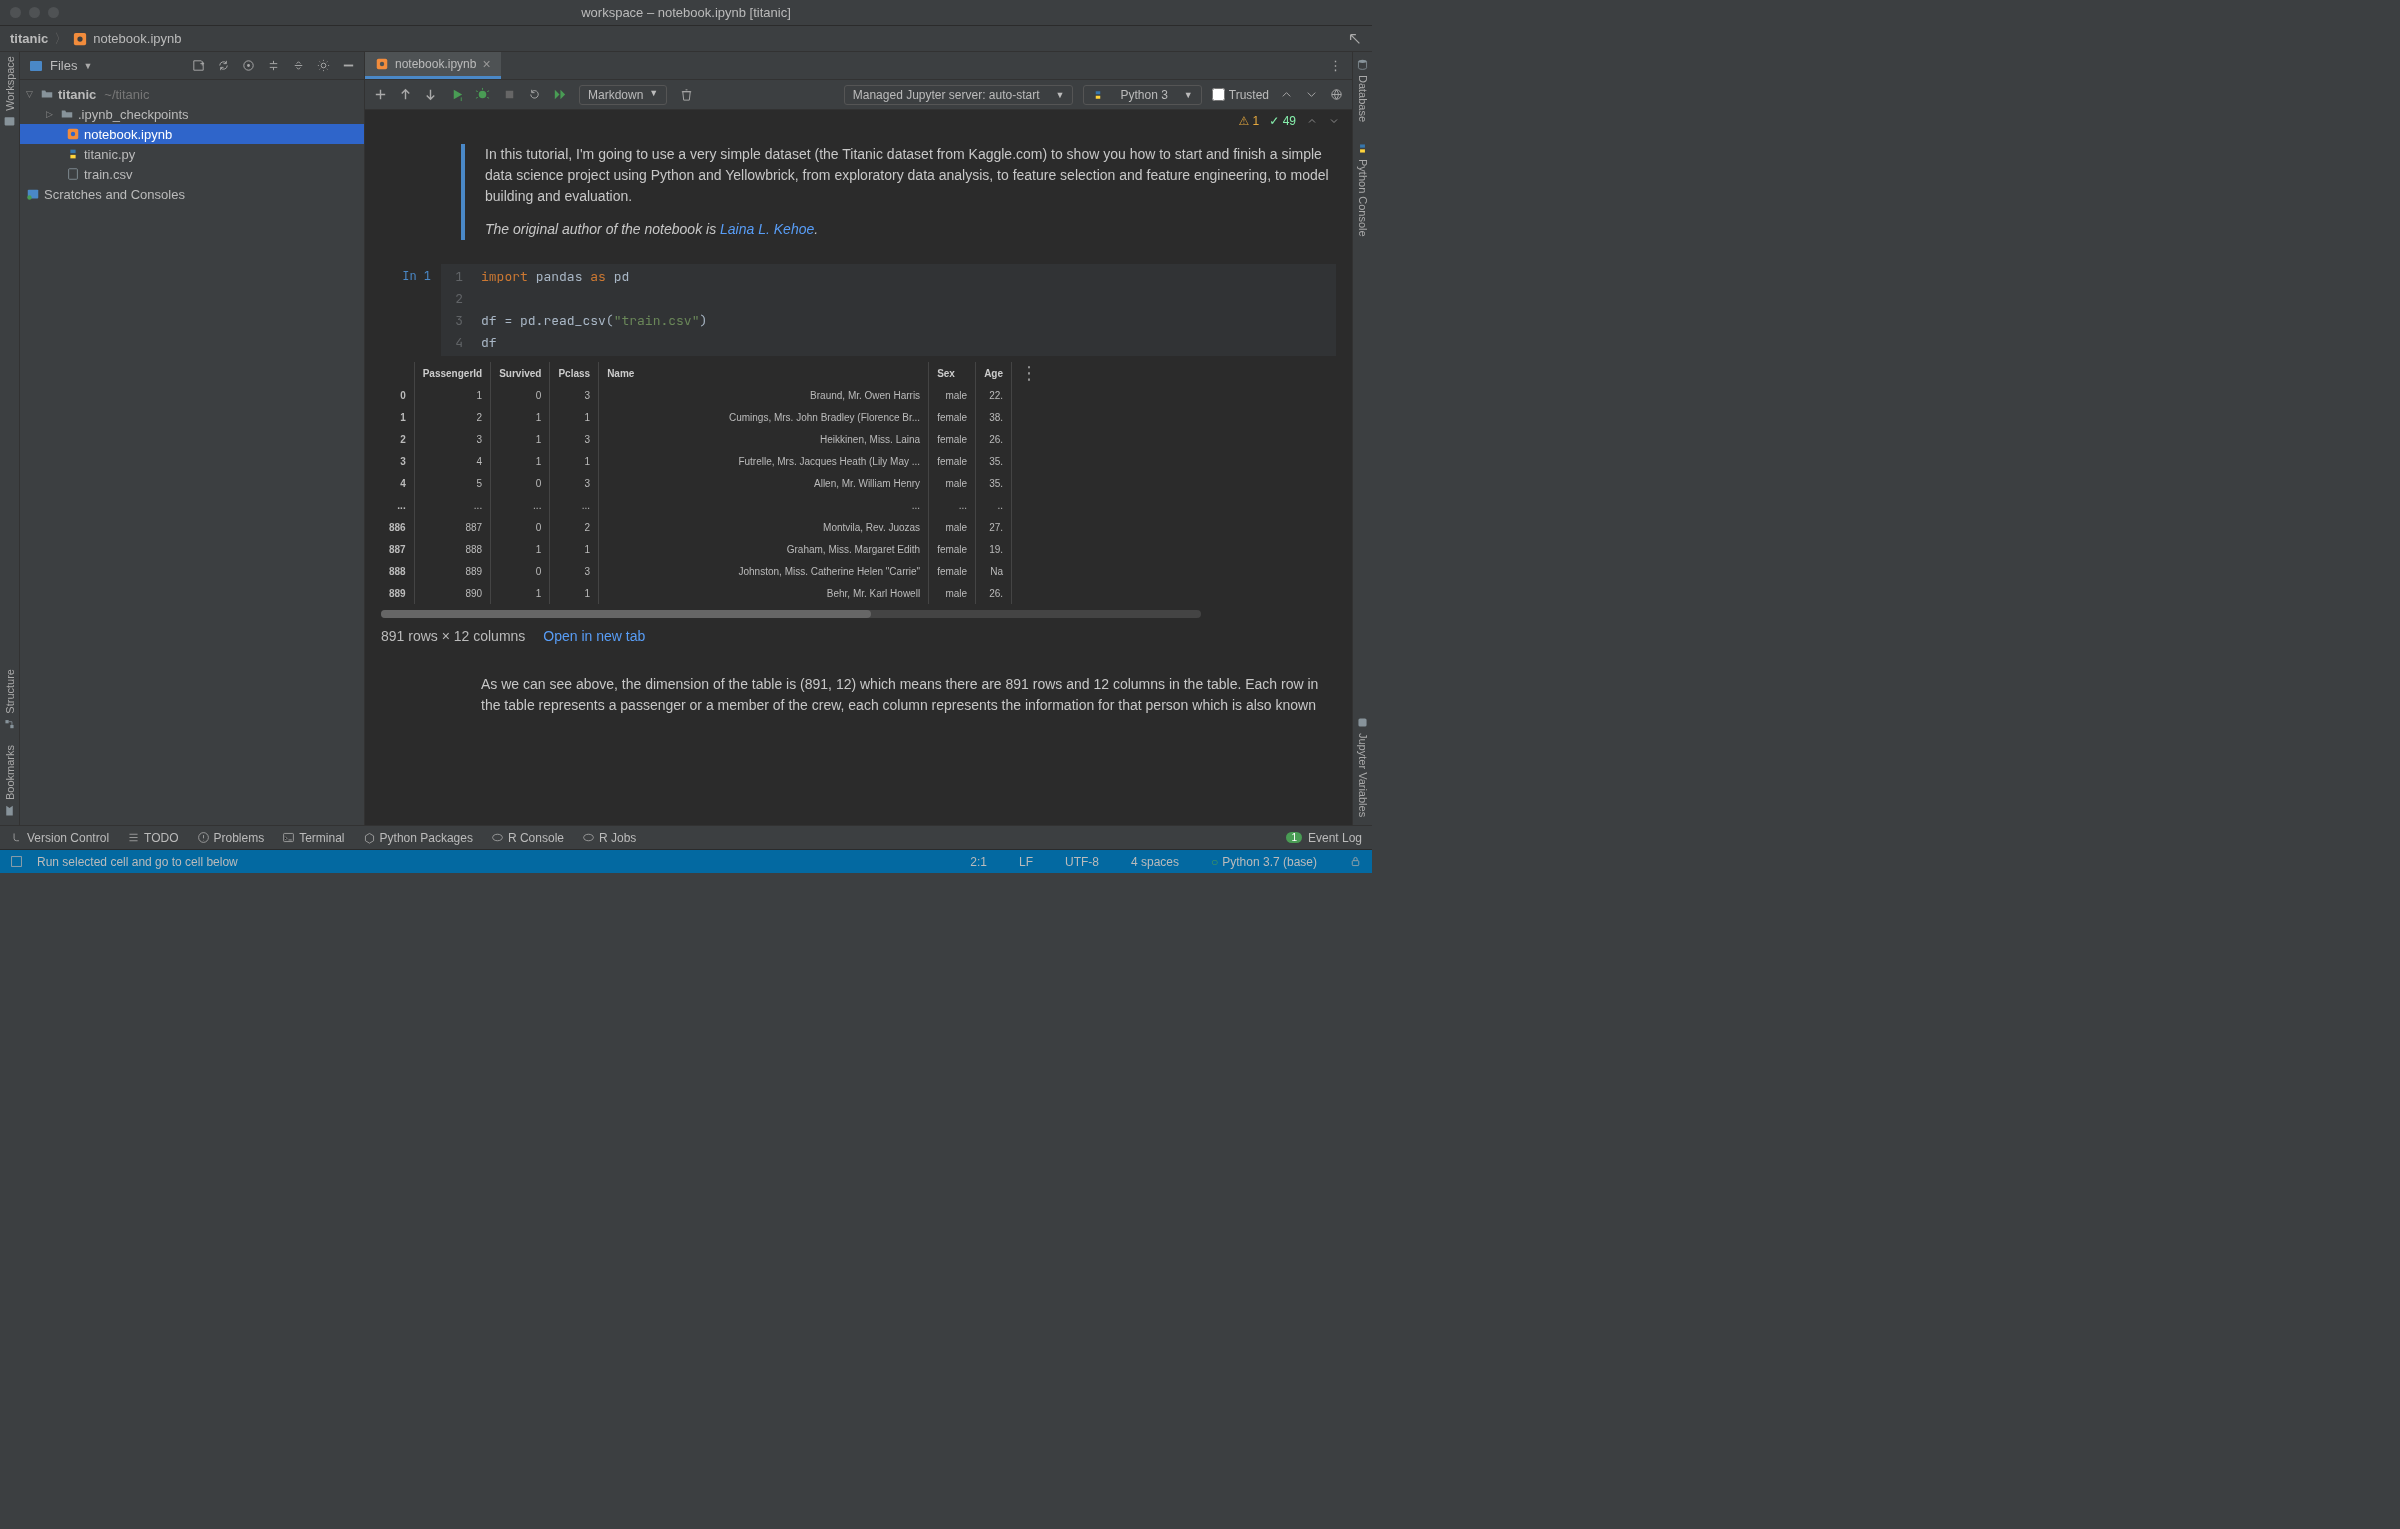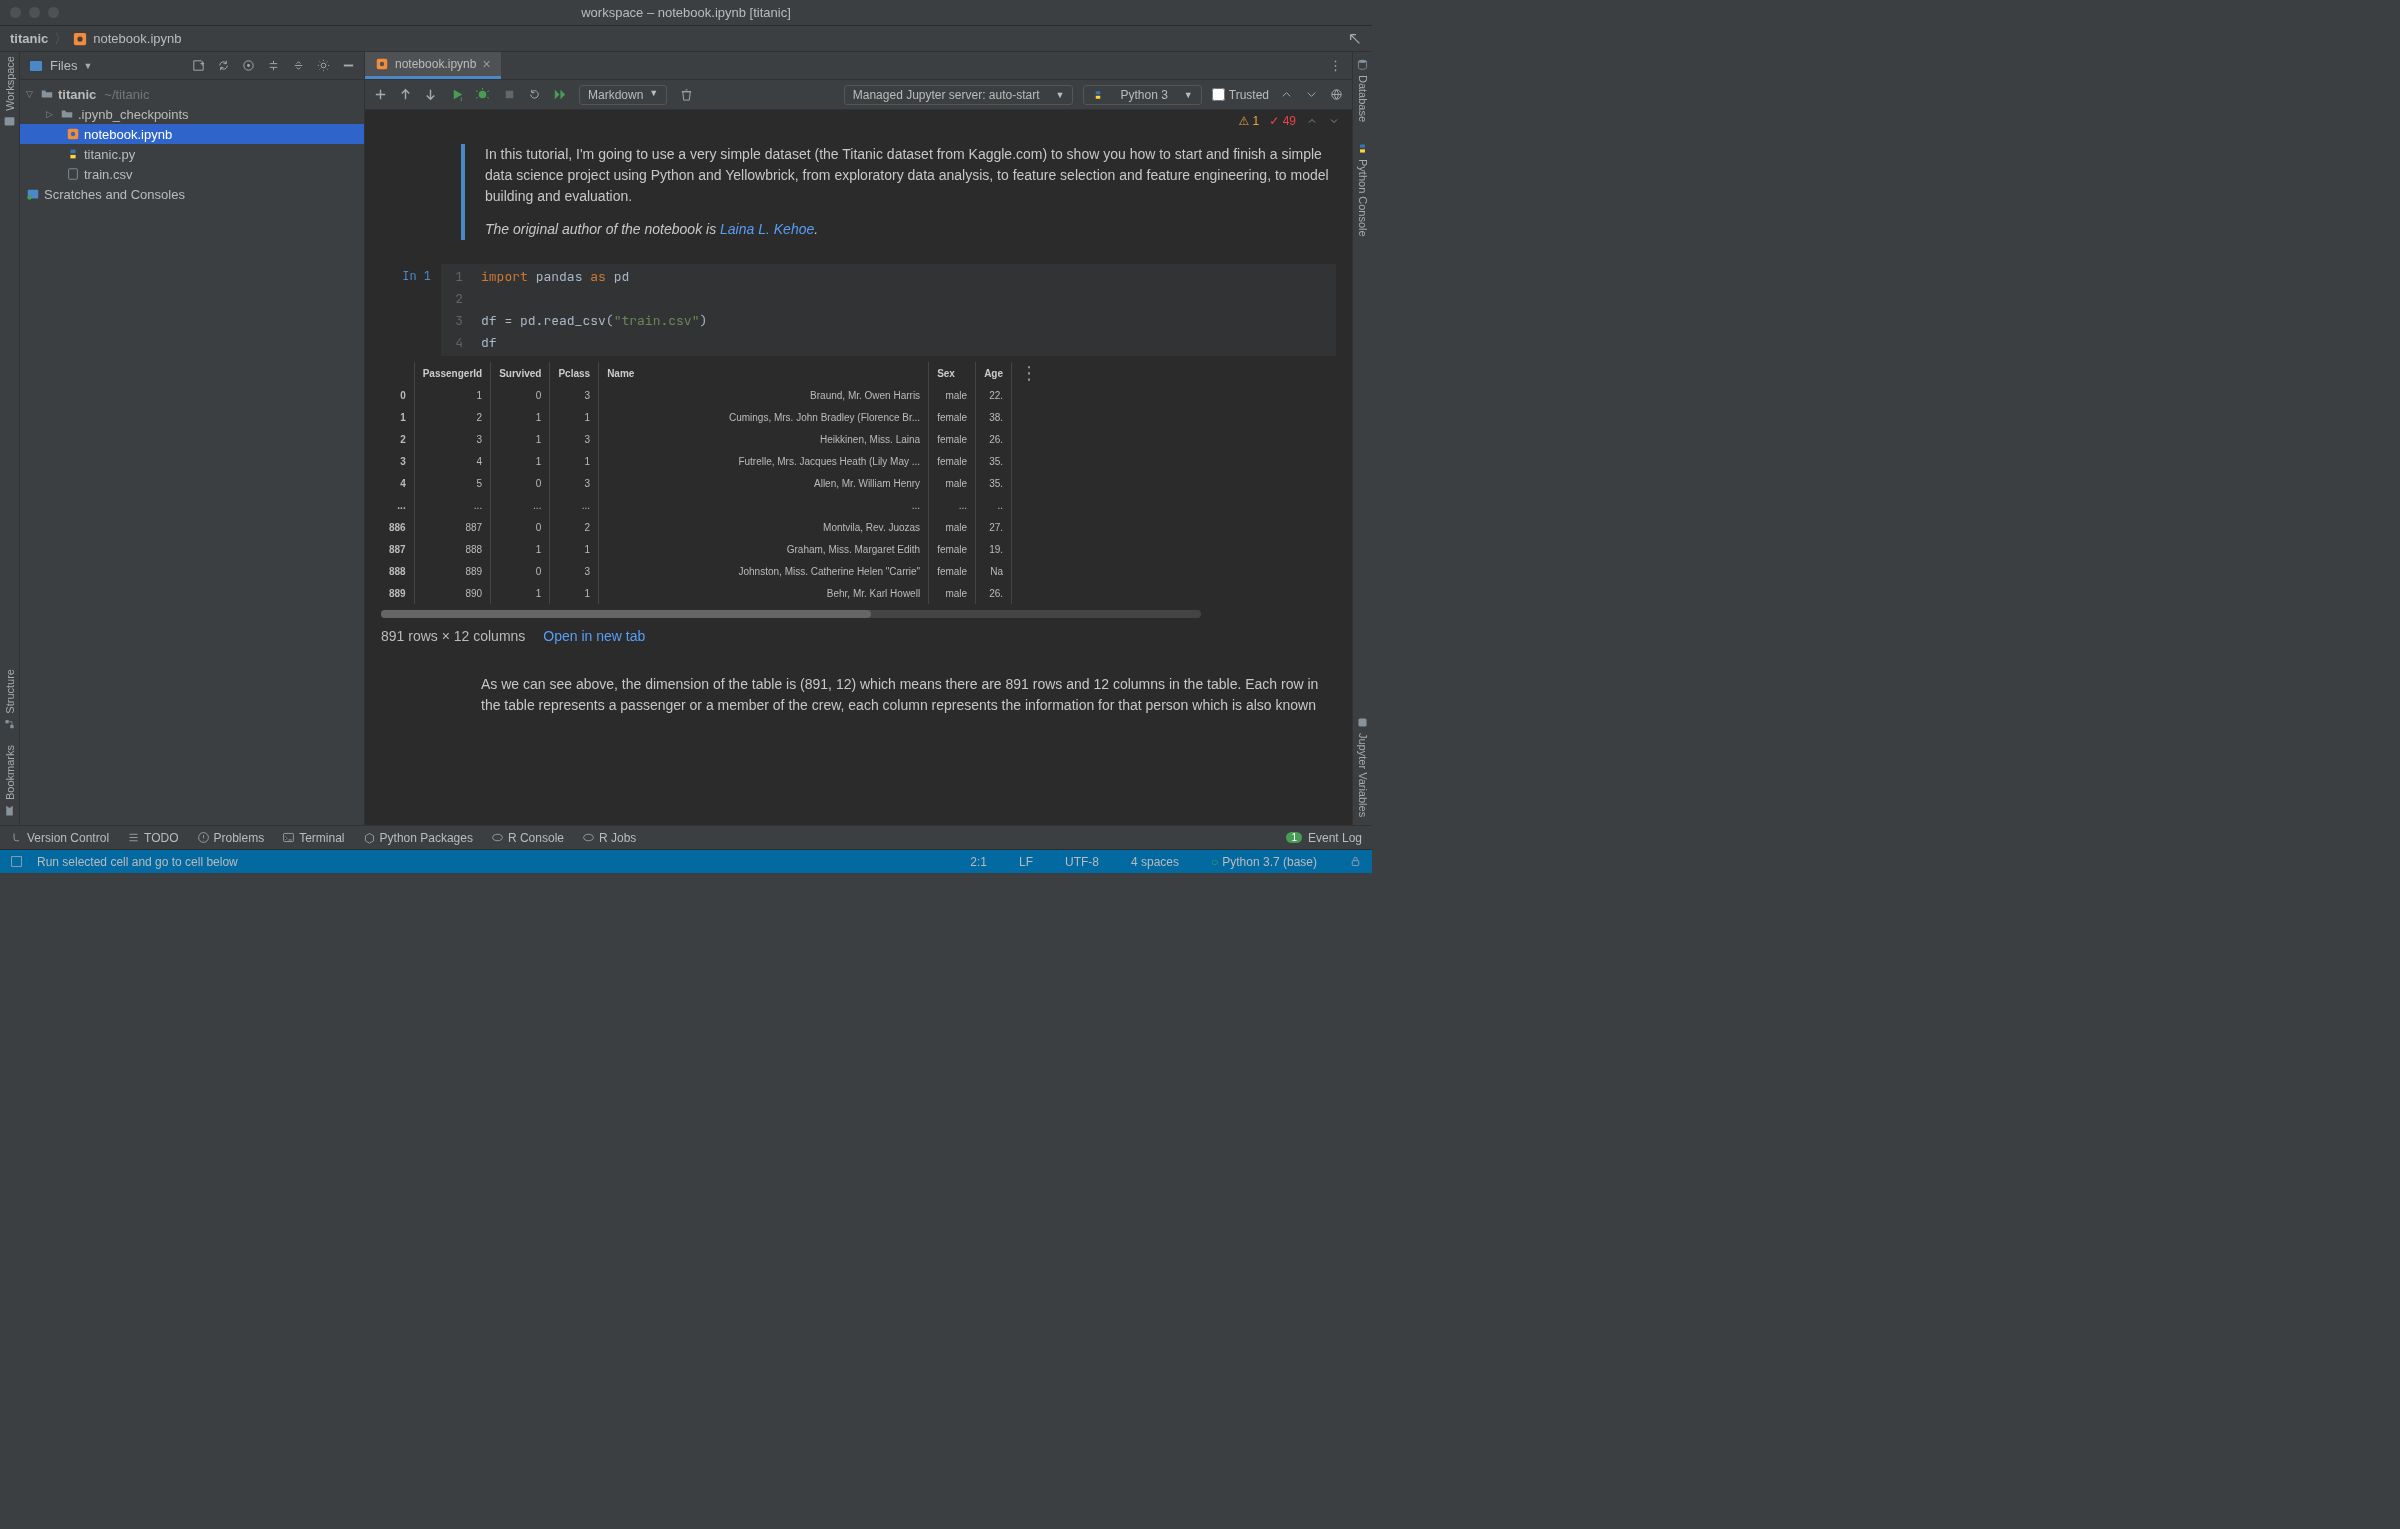--- a/index.html
+++ b/index.html
@@ -183,21 +183,21 @@
   height: 22px;
   display: flex;
   align-items: center;
   justify-content: flex-end;
   padding: 0 12px;
   gap: 10px;
   background: #2b2b2b;
   font-size: 12px;
 }
 .notices-bar .warn { color: #e5a83e; }
-.notices-bar .ok { color: #ef4444; }
+.notices-bar .ok { color: #86efac; }
 .notebook-content {
   flex: 1;
   overflow: auto;
   background: #2b2b2b;
   padding: 12px 16px 16px 16px;
   position: relative;
 }
 .md-cell {
   border-left: 4px solid #4a88c7;
   padding-left: 20px;

